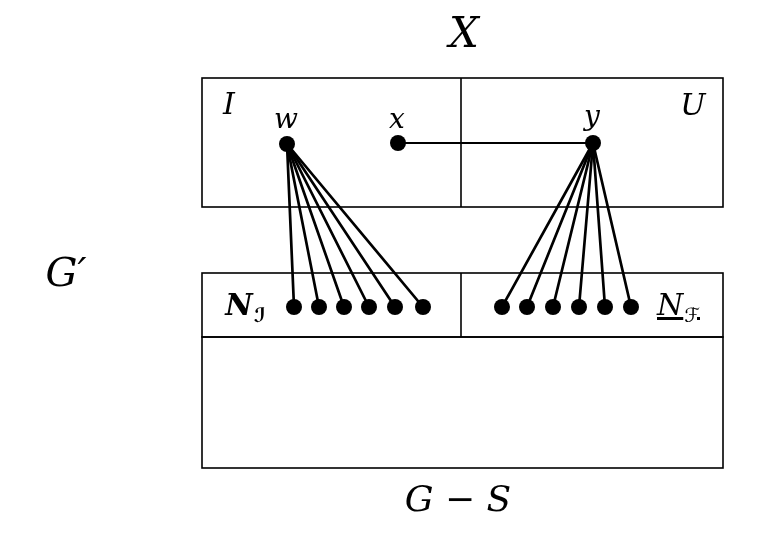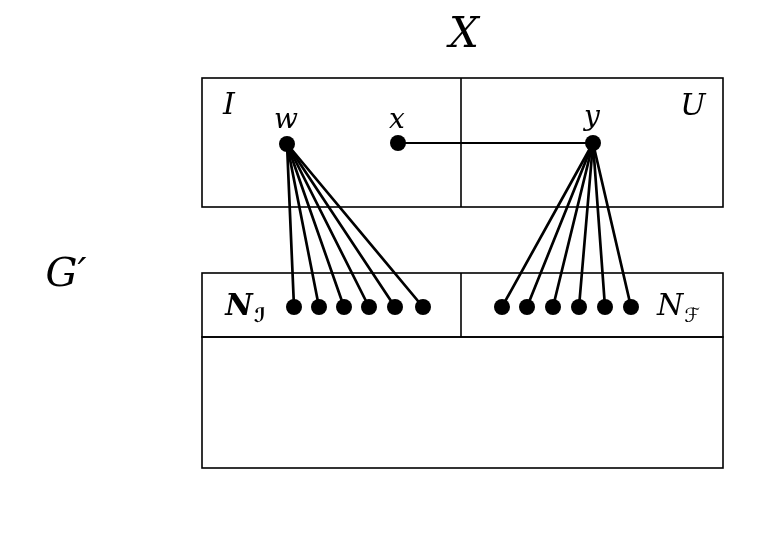--- a/index.html
+++ b/index.html
@@ -32,21 +32,21 @@
   }
   #lbl-X   { left: 464px; top: 33px;  font-size: 42px; }
   #lbl-Gp  { left: 66px;  top: 272px; font-size: 40px; }
   #lbl-GS  { left: 458px; top: 499px; font-size: 36px; }
   #lbl-I   { left: 229px; top: 104px; font-size: 30px; }
   #lbl-U   { left: 693px; top: 105px; font-size: 30px; }
   #lbl-w   { left: 286px; top: 119px; font-size: 28px; }
   #lbl-x   { left: 397px; top: 119px; font-size: 28px; }
   #lbl-y   { left: 592px; top: 116px; font-size: 28px; }
   #lbl-NI  { left: 245px; top: 305px; font-size: 30px; font-weight: bold; }
-  #lbl-NF  { left: 678px; top: 305px; font-size: 30px; }
+  #lbl-NF  { left: 678px; top: 305px; font-size: 30px; text-decoration: underline; }
   .sub {
     font-size: 20px;
     position: relative;
     top: 7px;
     left: 1px;
   }
 </style>
 </head>
 <body>
 
@@ -84,20 +84,21 @@
       <circle cx="631" cy="307" r="8" fill="#000000"></circle>
       <circle cx="287" cy="144" r="8" fill="#000000"></circle>
       <circle cx="398" cy="143" r="8" fill="#000000"></circle>
       <circle cx="593" cy="143" r="8" fill="#000000"></circle>
     </svg>
 
   <div class="lbl" id="lbl-X">X</div>
 
   <div class="lbl" id="lbl-Gp">G′</div>
 
+  <div class="lbl" id="lbl-GS">G − S</div>
 
   <div class="lbl" id="lbl-I">I</div>
 
   <div class="lbl" id="lbl-U">U</div>
 
   <div class="lbl" id="lbl-w">w</div>
 
   <div class="lbl" id="lbl-x">x</div>
 
   <div class="lbl" id="lbl-y">y</div>

